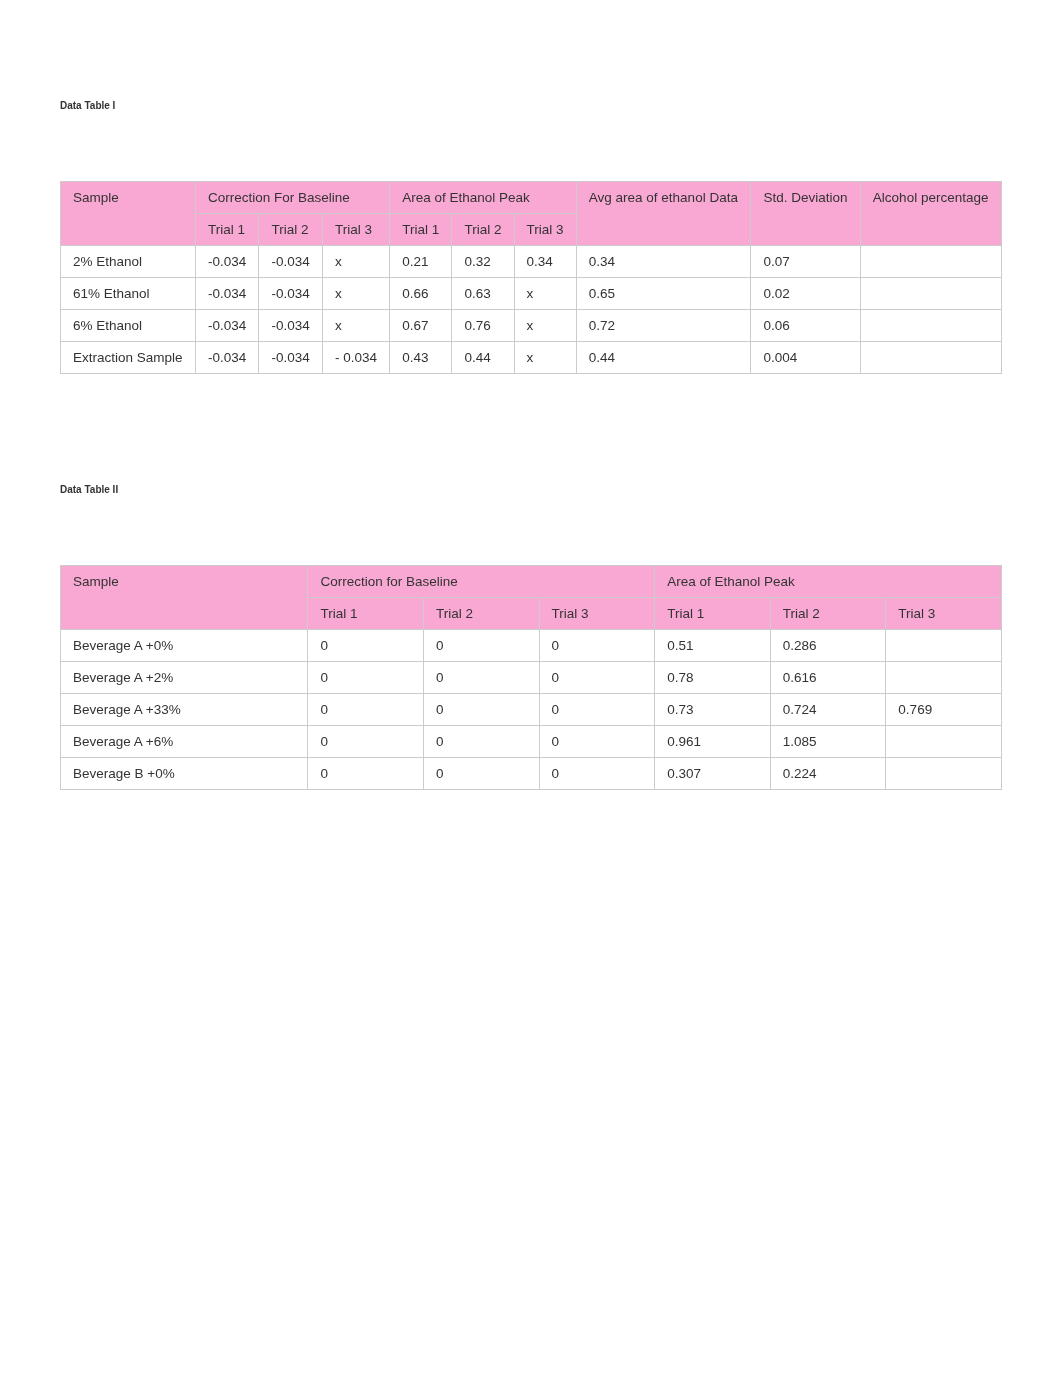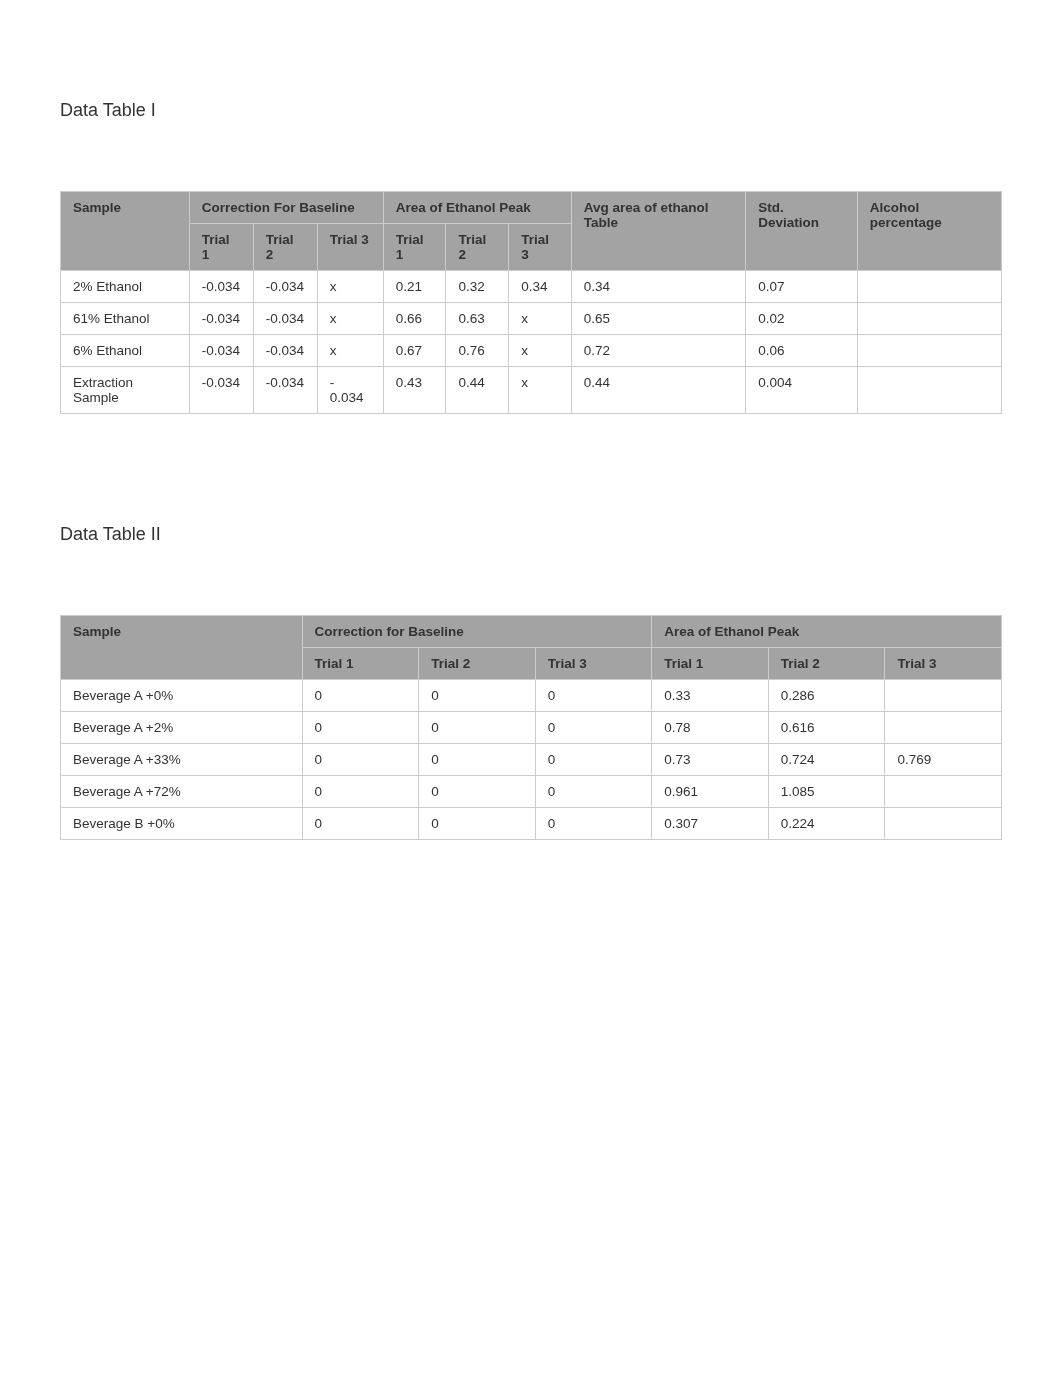--- a/index.html
+++ b/index.html
@@ -10,40 +10,40 @@
     body {
       background: #fff;
       font-family: Arial, sans-serif;
       font-size: 14px;
       color: #333;
       padding: 40px 60px;
       width: 1062px;
       min-height: 1376px;
     }
     .section-title {
-      font-size: 18px;
-      font-weight: normal;
+      font-size: 10px;
+      font-weight: bold;
       margin-bottom: 30px;
       margin-top: 20px;
     }
     table {
       border-collapse: collapse;
       width: 100%;
       margin-bottom: 50px;
     }
     th, td {
       border: 1px solid #ccc;
       padding: 8px 12px;
       text-align: left;
       vertical-align: top;
       font-size: 13.5px;
     }
     th {
-      background: #a3a3a3;
-      font-weight: bold;
+      background: #f9a8d4;
+      font-weight: normal;
     }
     .table-wrapper {
       margin-bottom: 20px;
     }
     .spacer {
       height: 20px;
     }
     .section-gap {
       height: 40px;
     }
@@ -55,21 +55,21 @@
 <p class="section-title">Data Table I</p>
 <div class="spacer"></div>
 <div class="spacer"></div>
 <div class="table-wrapper">
   <table>
     <thead>
       <tr>
         <th rowspan="2">Sample</th>
         <th colspan="3">Correction For Baseline</th>
         <th colspan="3">Area of Ethanol Peak</th>
-        <th rowspan="2">Avg area of ethanol Table</th>
+        <th rowspan="2">Avg area of ethanol Data</th>
         <th rowspan="2">Std. Deviation</th>
         <th rowspan="2">Alcohol percentage</th>
       </tr>
       <tr>
         <th>Trial 1</th>
         <th>Trial 2</th>
         <th>Trial 3</th>
         <th>Trial 1</th>
         <th>Trial 2</th>
         <th>Trial 3</th>
@@ -149,21 +149,21 @@
         <th>Trial 2</th>
         <th>Trial 3</th>
       </tr>
     </thead>
     <tbody id="table2-body">
     <tr>
           <td>Beverage A +0%</td>
           <td>0</td>
           <td>0</td>
           <td>0</td>
-          <td>0.33</td>
+          <td>0.51</td>
           <td>0.286</td>
           <td></td>
         </tr>
         <tr>
           <td>Beverage A +2%</td>
           <td>0</td>
           <td>0</td>
           <td>0</td>
           <td>0.78</td>
           <td>0.616</td>
@@ -172,21 +172,21 @@
         <tr>
           <td>Beverage A +33%</td>
           <td>0</td>
           <td>0</td>
           <td>0</td>
           <td>0.73</td>
           <td>0.724</td>
           <td>0.769</td>
         </tr>
         <tr>
-          <td>Beverage A +72%</td>
+          <td>Beverage A +6%</td>
           <td>0</td>
           <td>0</td>
           <td>0</td>
           <td>0.961</td>
           <td>1.085</td>
           <td></td>
         </tr>
         <tr>
           <td>Beverage B +0%</td>
           <td>0</td>

